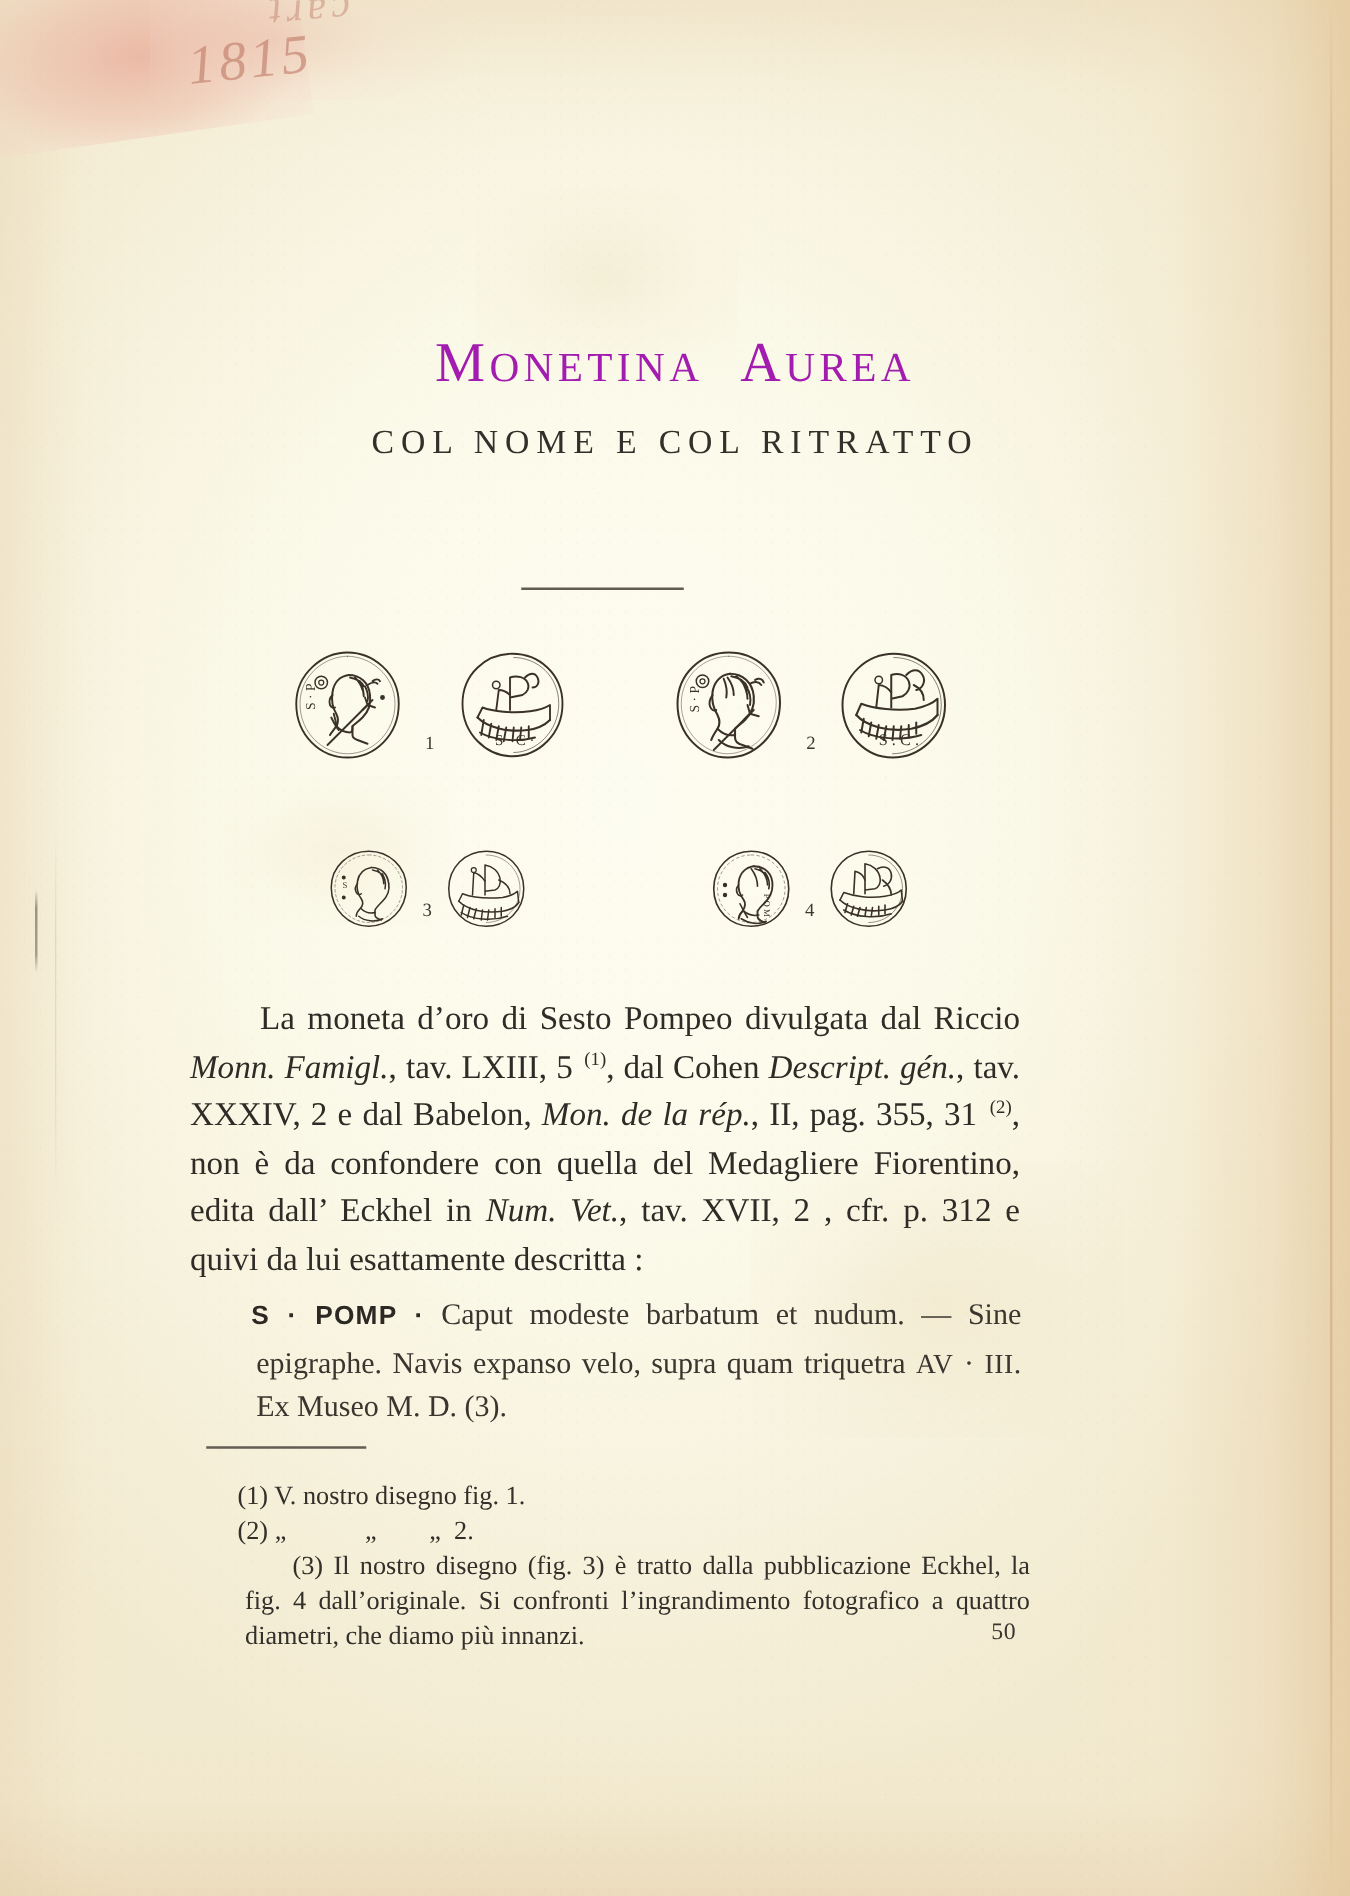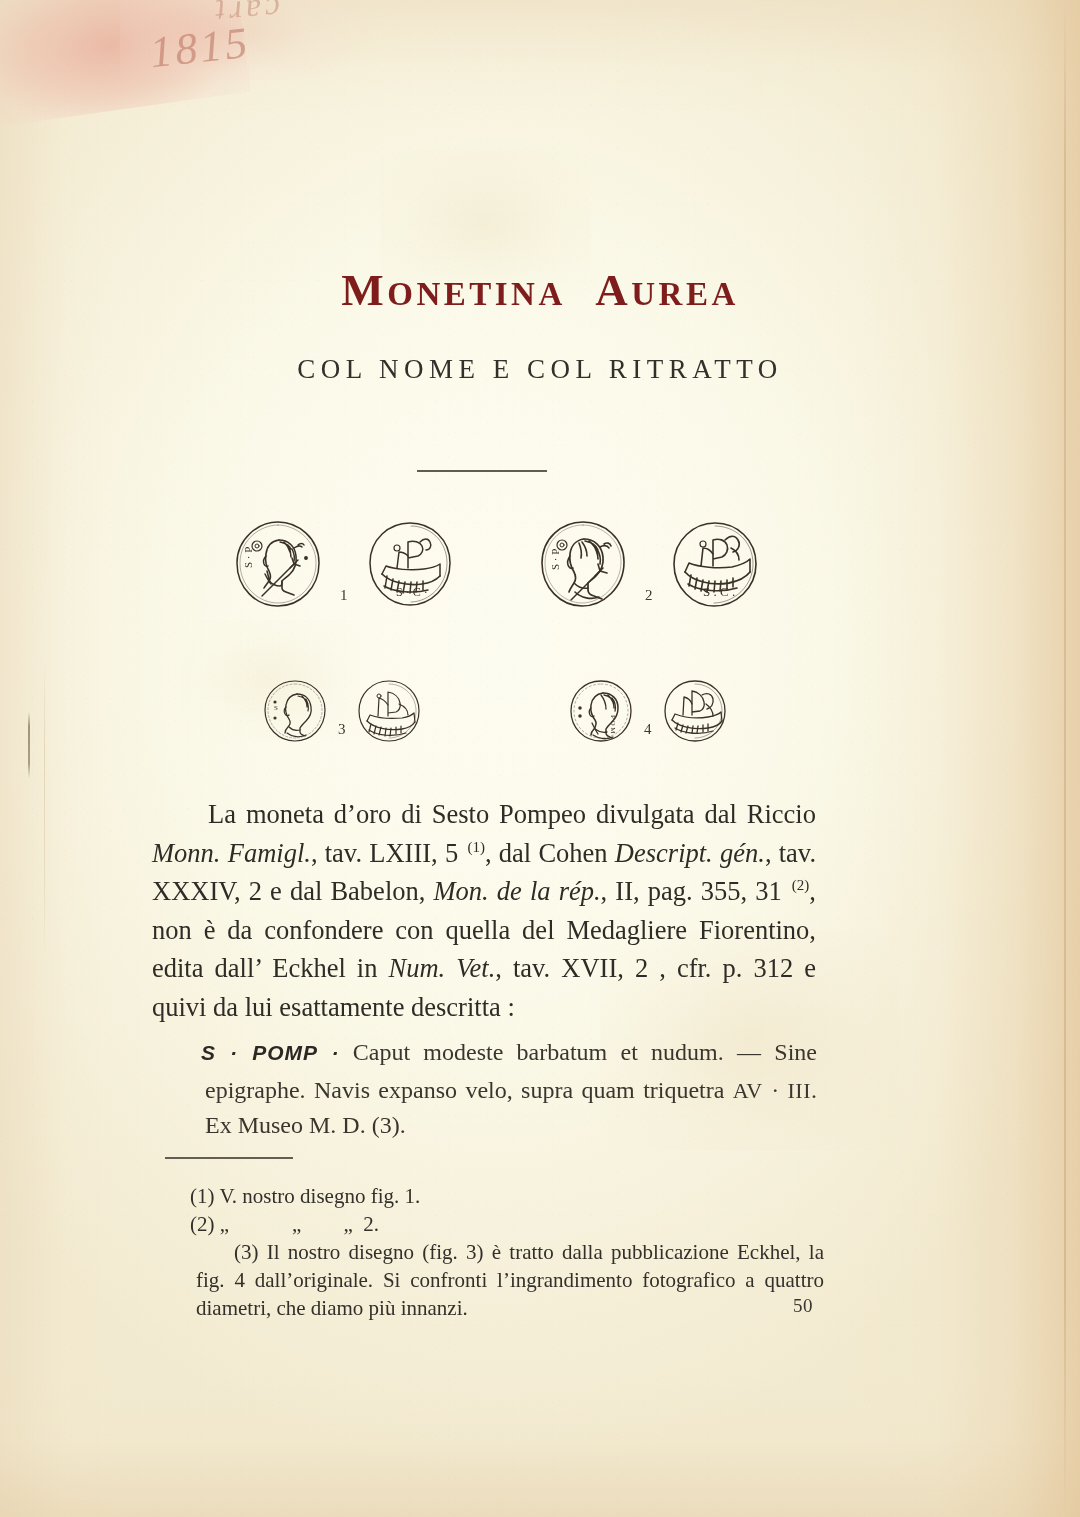--- a/index.html
+++ b/index.html
@@ -157,30 +157,29 @@
     width: 1080px;
     height: 1517px;
   }
 
   
   .title-block { position: absolute; left: 0; top: 268px; width: 1080px; text-align: center; }
 
   .title-main {
     font-size: 45px;
     letter-spacing: 3.5px;
-    color: #7f1d1d;
+    color: #a21caf;
     line-height: 1;
     white-space: pre;
-    font-weight: bold;
   }
   .title-main .cap { font-size: 45px; }
   .title-main .sc { font-size: 33px; }
 
   .title-sub1 {
-    margin-top: 41px;
+    margin-top: 25px;
     font-size: 27px;
     letter-spacing: 5.5px;
     color: #33302b;
     white-space: pre;
   }
   .title-sub2 {
     margin-top: 25px;
     font-size: 26px;
     letter-spacing: 2.2px;
     color: #33302b;
@@ -237,21 +236,20 @@
     color: #3a362f;
     text-align: justify;
   }
   .quote-block p { margin: 0; text-indent: -4px; }
   .pomp-label {
     font-family: "Liberation Sans", sans-serif;
     font-weight: bold;
     font-size: 21px;
     letter-spacing: 1px;
     color: #2c2924;
-    font-style: italic;
   }
   .smallcaps-av {
     font-variant: small-caps;
     font-size: 31px;
     letter-spacing: 0.5px;
   }
 
   
   .rule-footnote {
     position: absolute;

